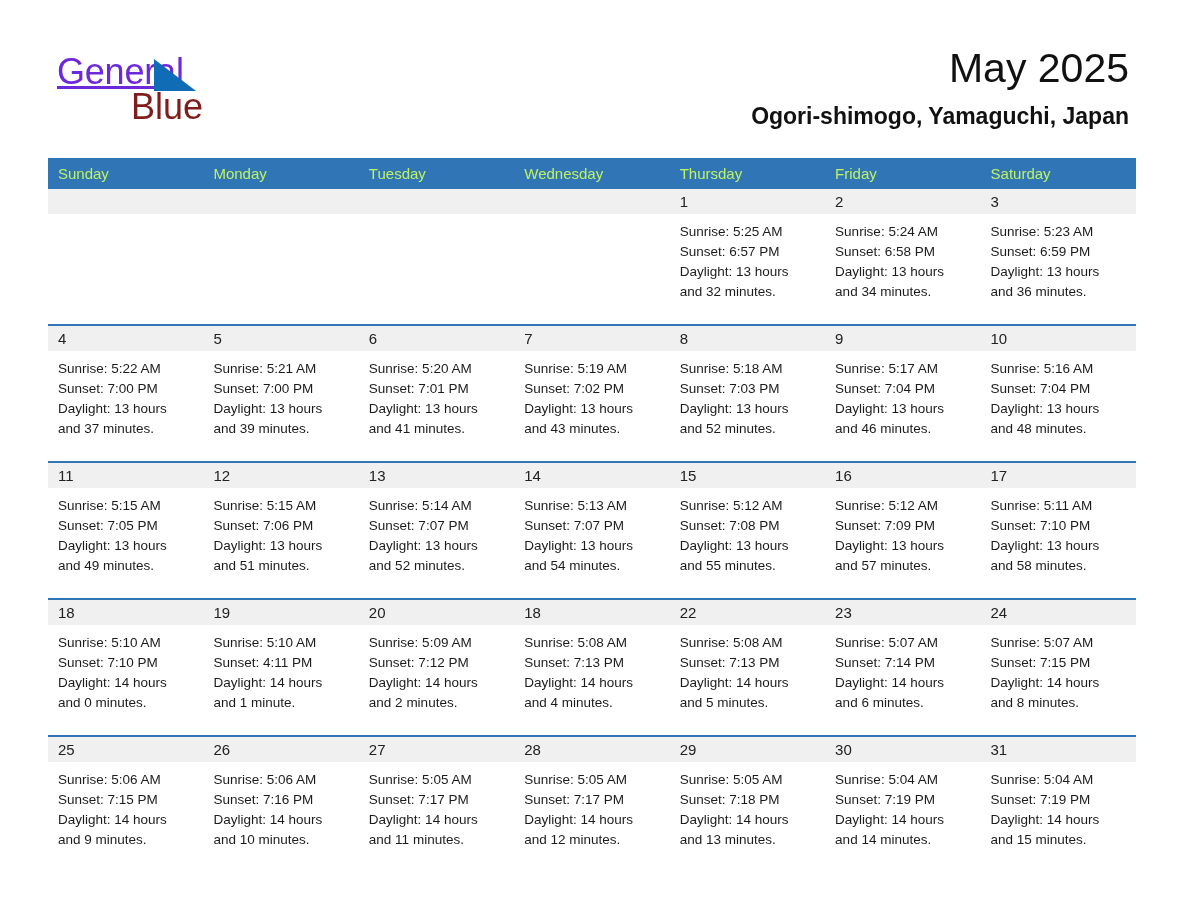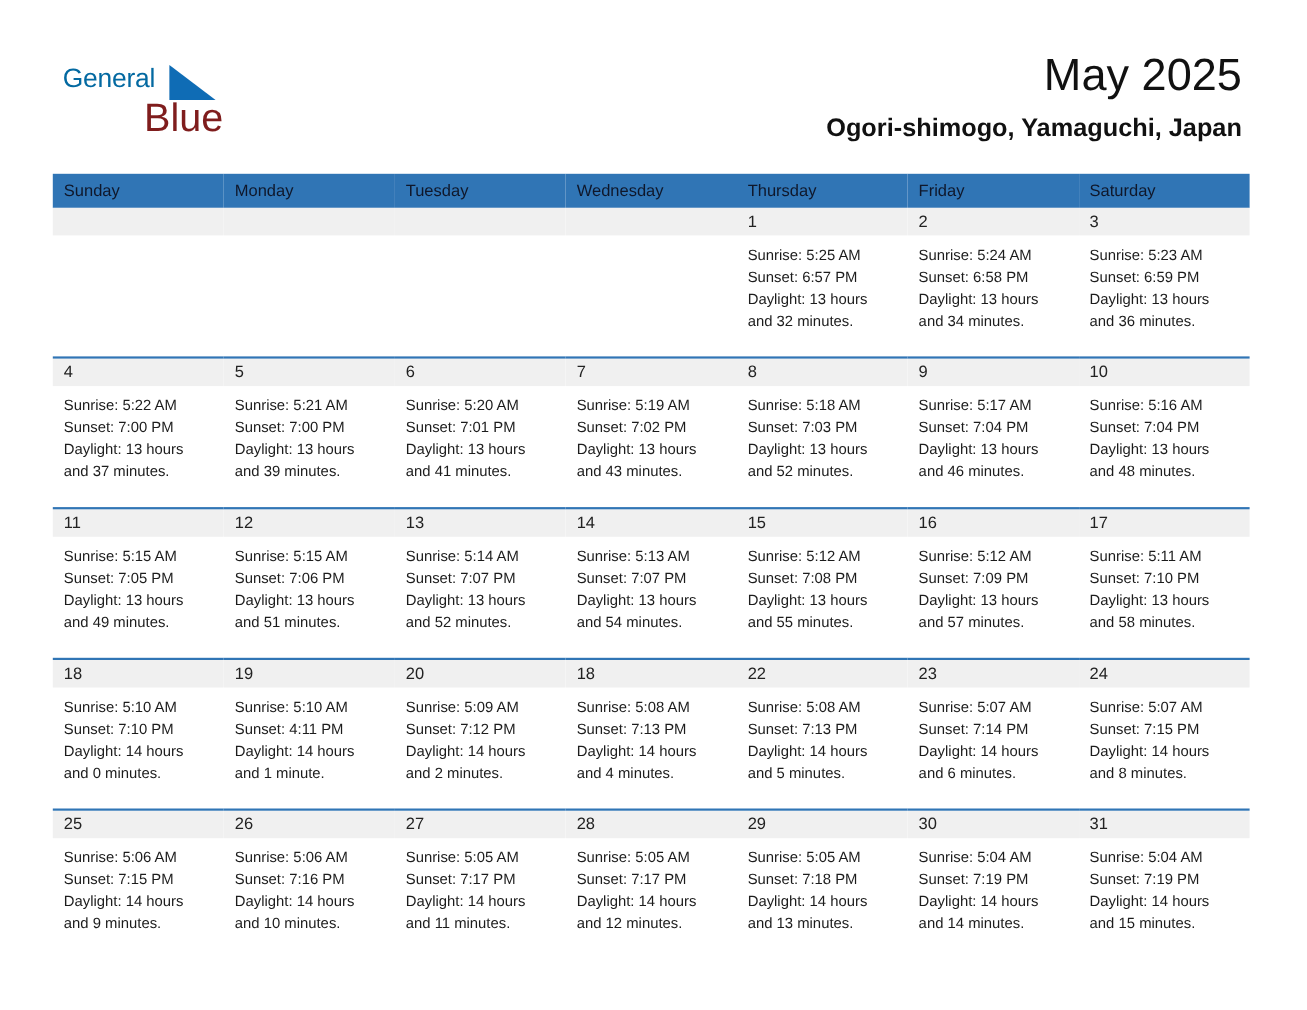--- a/index.html
+++ b/index.html
@@ -35,25 +35,26 @@
     position: absolute;
     left: 57px;
     top: 52px;
     width: 320px;
     height: 72px;
   }
   .logo-general {
     position: absolute;
     left: 0;
     top: 0;
-    font-size: 24px;
+    font-size: 36px;
     line-height: 40px;
-    color: #0369a1;
+    color: #6d28d9;
     letter-spacing: -0.2px;
     font-weight: 400;
+    text-decoration: underline;
   }
   .logo-tri {
     position: absolute;
     left: 97px;
     top: 7px;
     width: 0;
     height: 0;
     border-left: 42px solid #0f6cb5;
     border-top: 32px solid transparent;
   }
@@ -96,21 +97,21 @@
     left: 48px;
     top: 158px;
     width: 1088px;
     border-collapse: collapse;
     table-layout: fixed;
   }
   .calendar col { width: 155.43px; }
 
   .calendar thead th {
     background: #3075b5;
-    color: #0f172a;
+    color: #bef264;
     font-size: 15px;
     font-weight: 400;
     text-align: left;
     padding: 6px 0 7px 10px;
     height: 18px;
     vertical-align: middle;
     white-space: nowrap;
   }
 
   .calendar tbody td {

